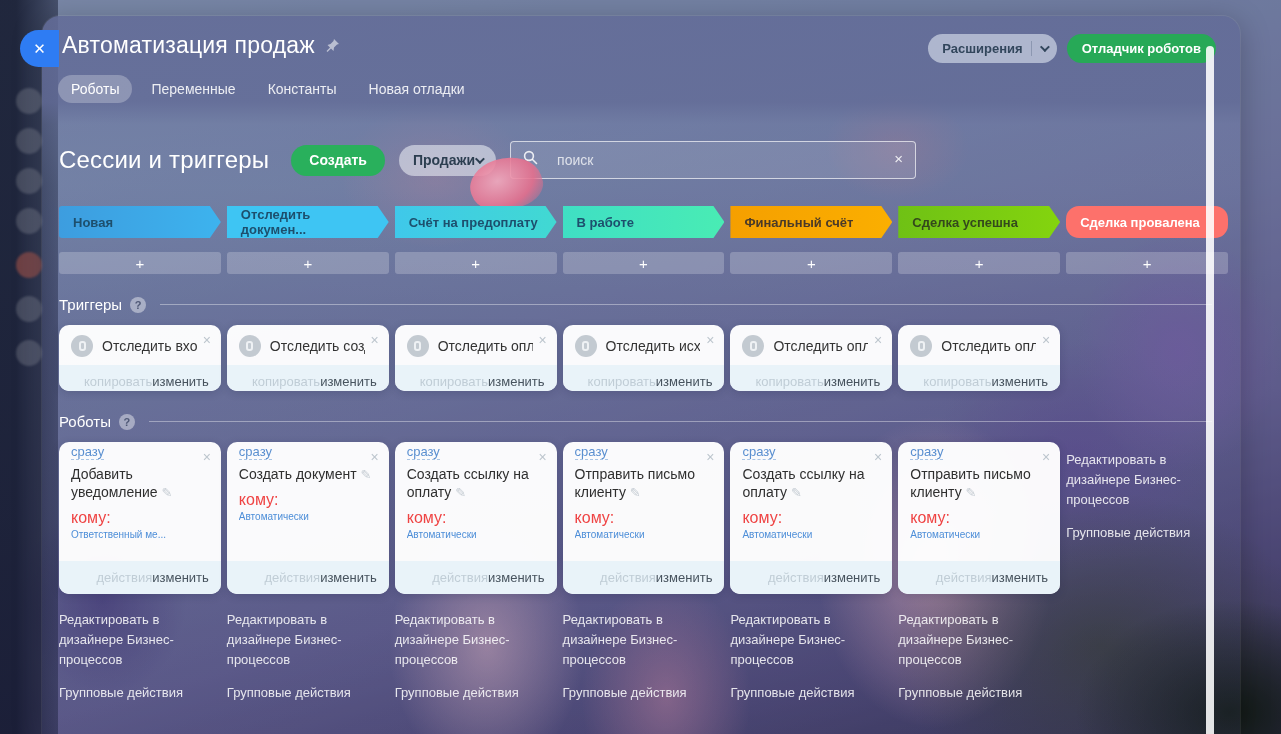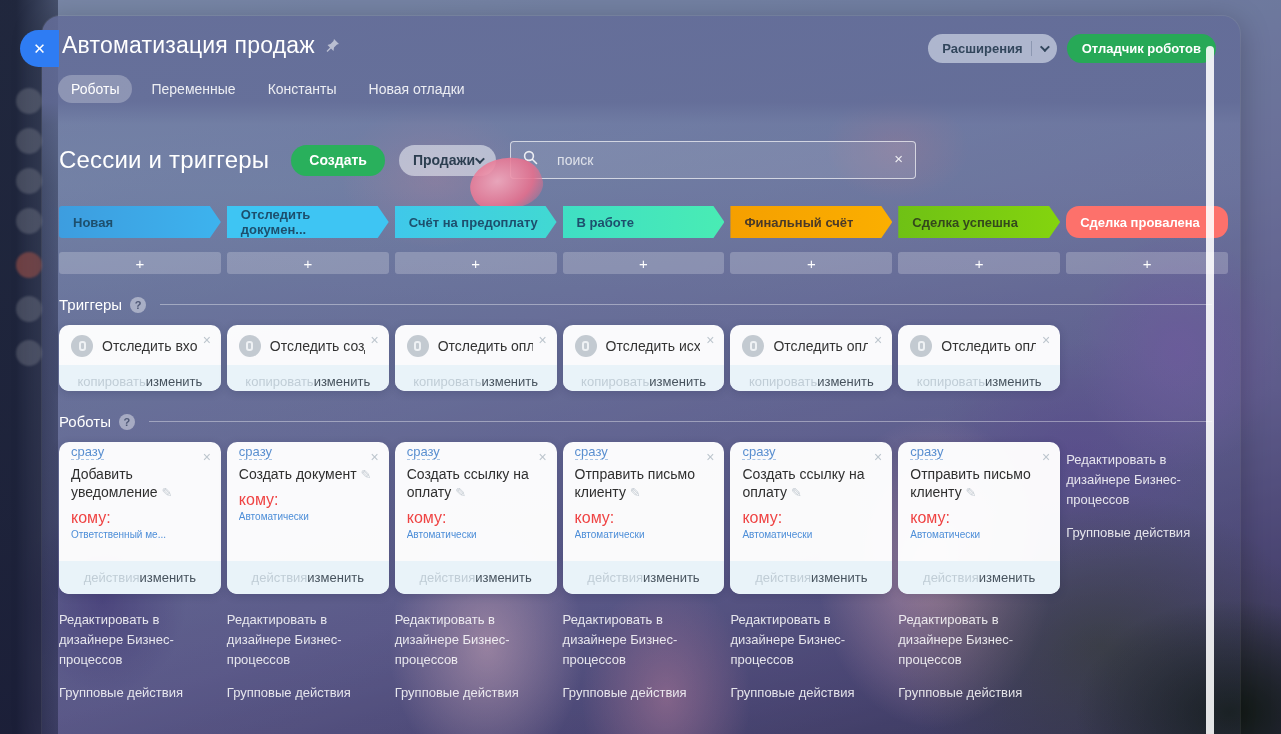--- a/index.html
+++ b/index.html
@@ -106,21 +106,21 @@
   .sec-title { color:#fff; font-size:15px; }
   .help-dot { width:16px; height:16px; border-radius:50%; background:rgba(255,255,255,.42);
     color:rgba(70,80,110,.9); font-size:11px; font-weight:700; display:flex; align-items:center;
     justify-content:center; cursor:pointer; }
   .sec-line { flex:1; height:1px; background:rgba(255,255,255,.38); margin-left:6px; }
 
   
   .card { background:rgba(255,255,255,.97); border-radius:10px; box-shadow:0 2px 8px rgba(20,30,60,.18);
     display:flex; flex-direction:column; overflow:hidden; position:relative; }
   .card-foot { margin-top:auto; background:#e9f3f9; display:flex; align-items:center;
-    justify-content:center; padding:9px 12px; font-size:13px; }
+    justify-content:flex-end; padding:9px 12px; font-size:13px; }
   .foot-muted { color:#c0cdd6; cursor:pointer; }
   .foot-strong { color:#47535e; font-weight:500; cursor:pointer; }
   .card-x { position:absolute; top:8px; right:10px; color:#bcc5cd; font-size:14px; line-height:1; cursor:pointer; }
 
   
   .triggers { margin-top:12px; }
   .trig-card { height:66px; }
   .trig-head { display:flex; align-items:center; gap:9px; padding:10px 24px 8px 12px; }
   .trig-ico { width:22px; height:22px; border-radius:50%; background:#c3cad1; flex:none;
     display:flex; align-items:center; justify-content:center; }

